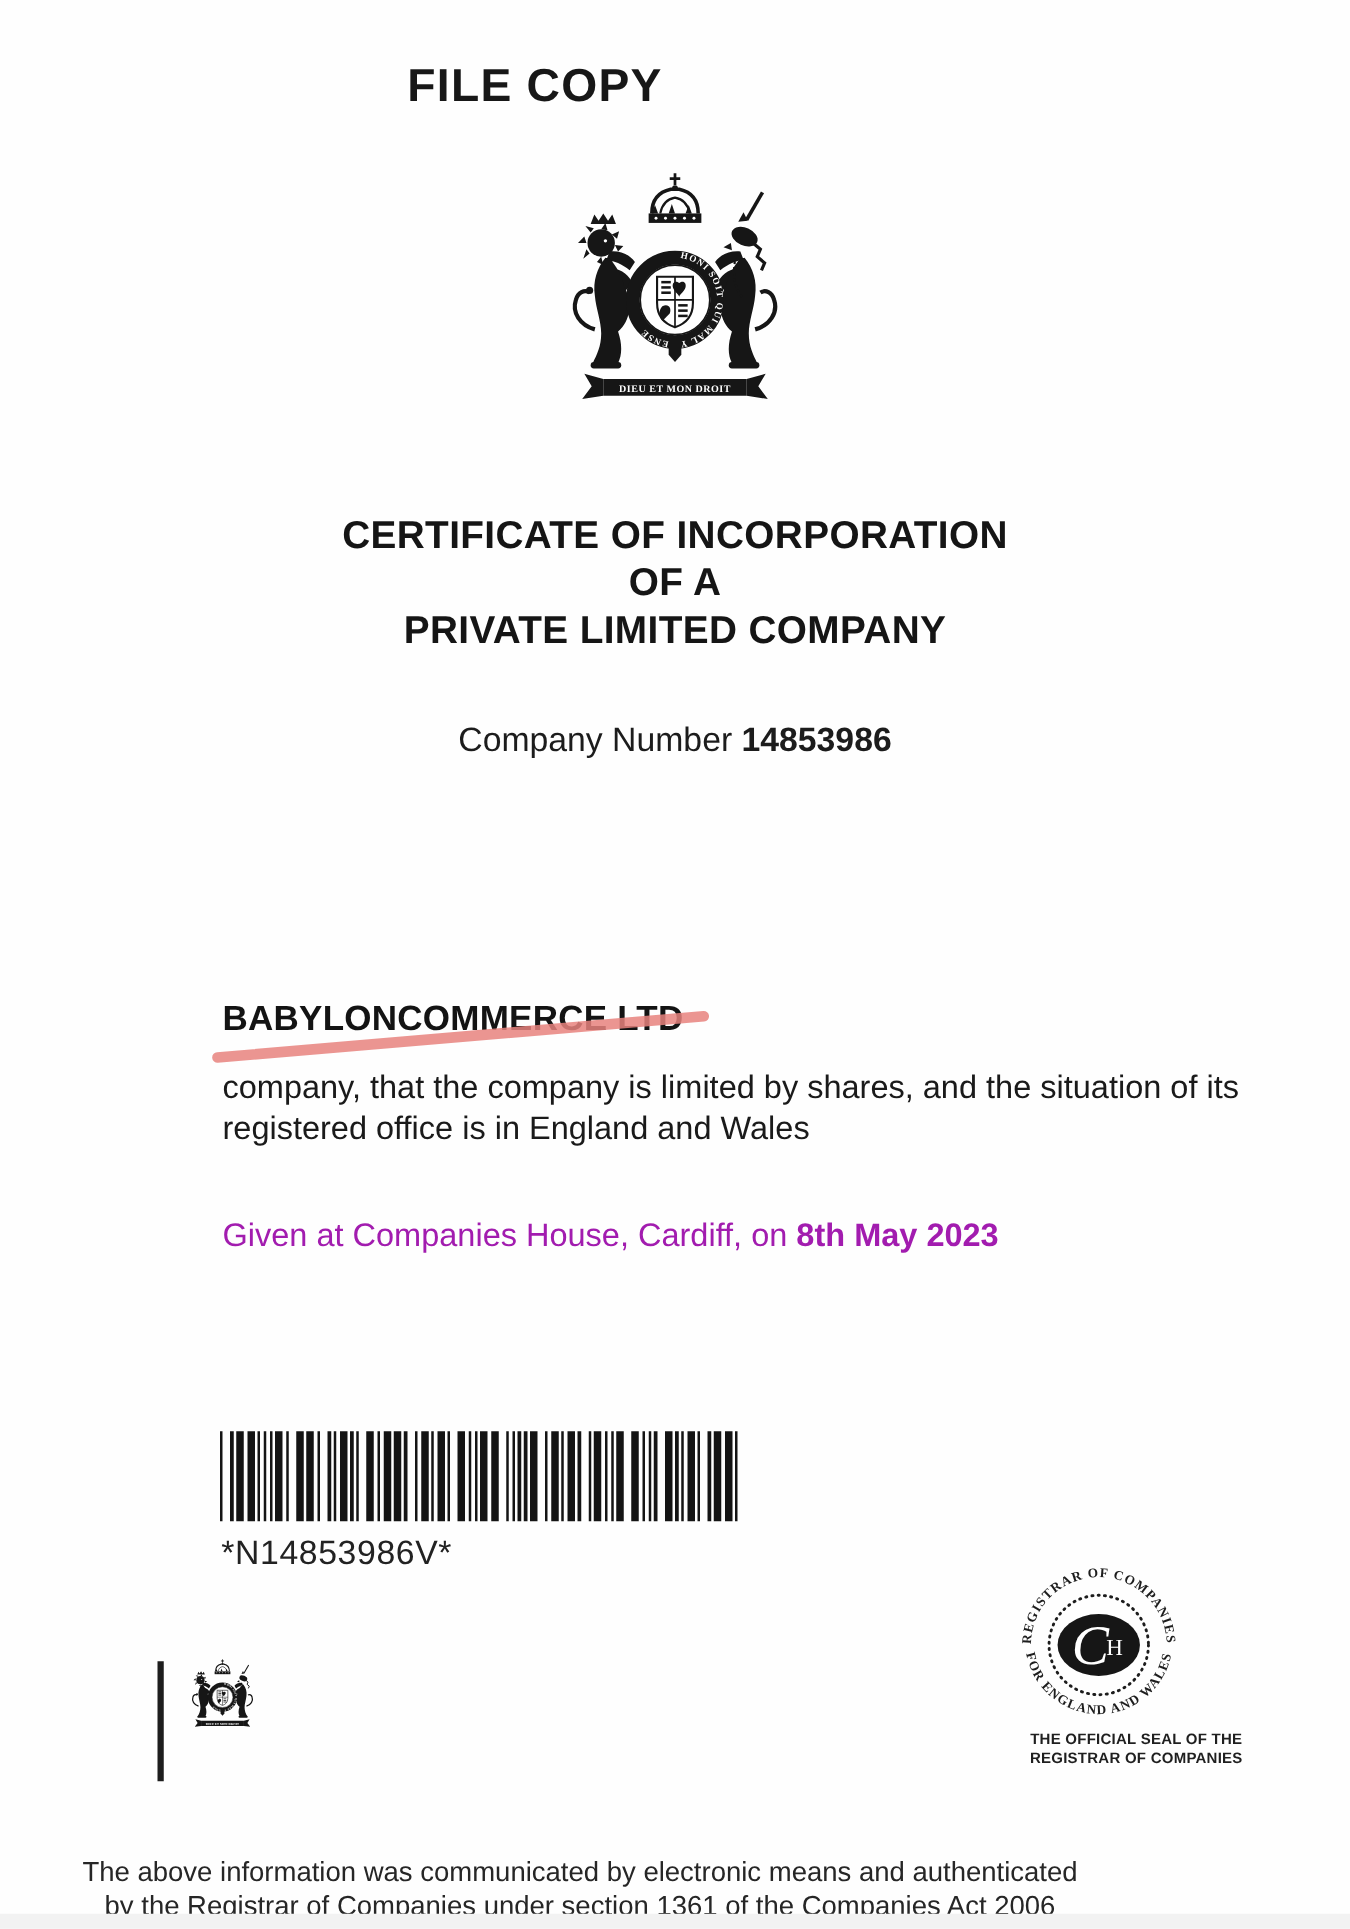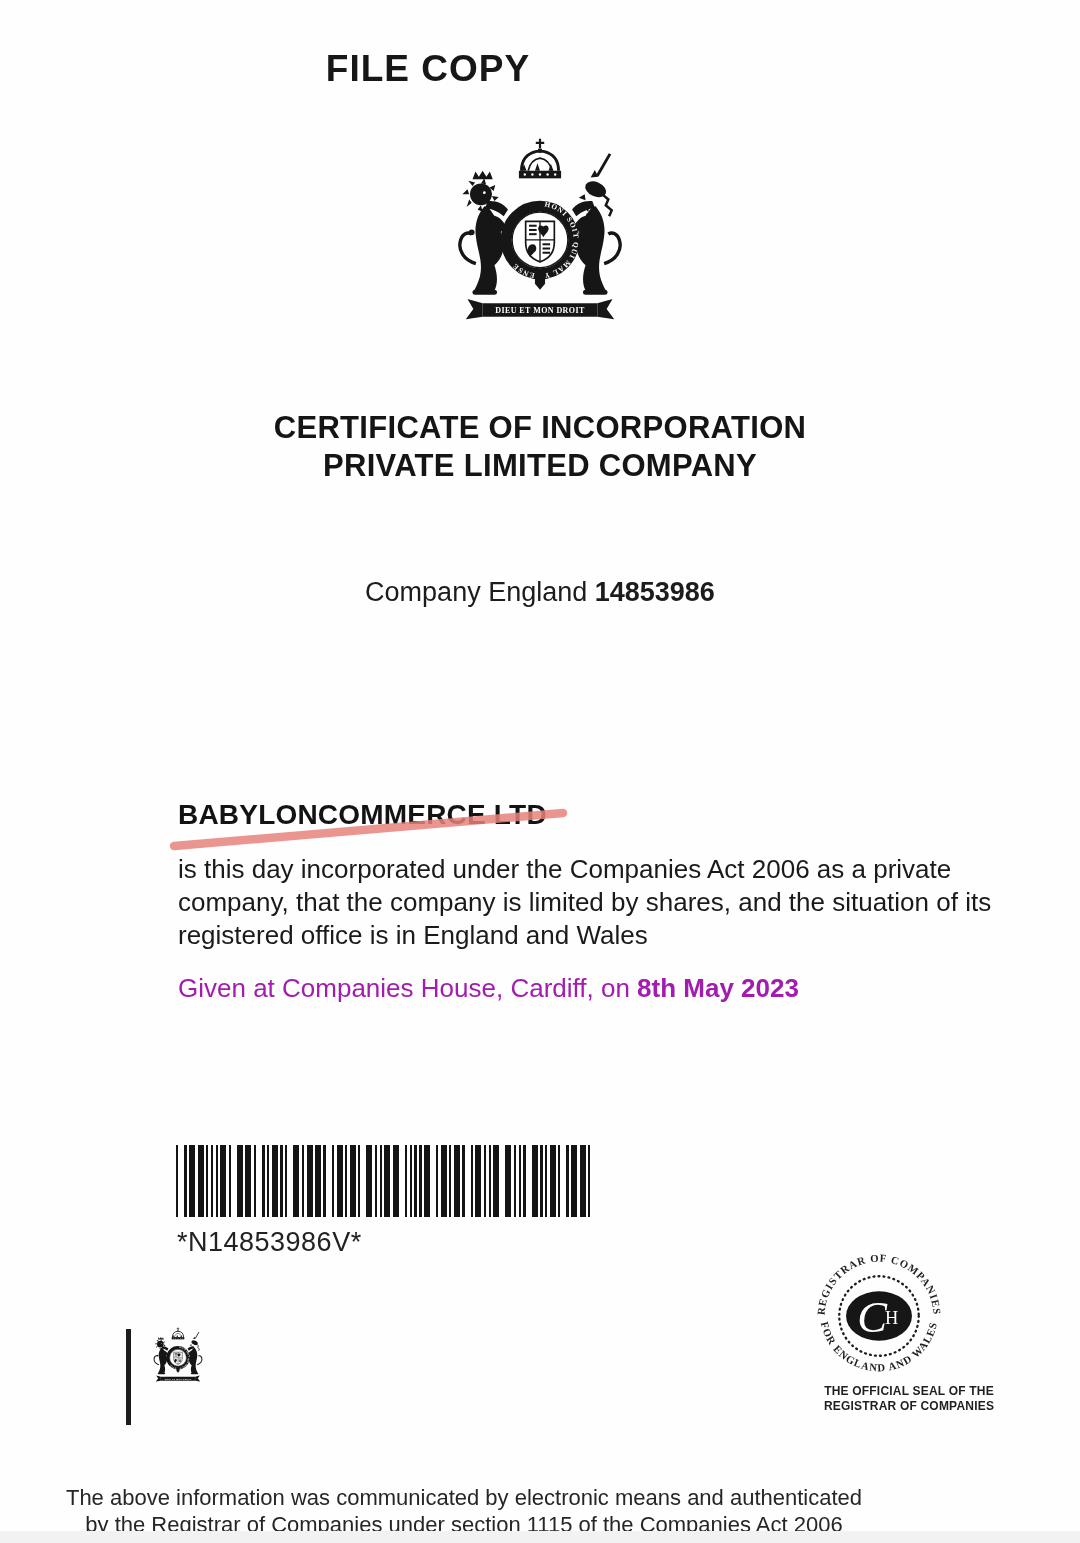--- a/index.html
+++ b/index.html
@@ -114,36 +114,36 @@
 <div class="page">
 
   <div class="abs stamp">FILE COPY</div>
 
   <svg class="abs arms-large" viewBox="0 0 220 230">
       <use href="#royal-arms"></use>
     </svg>
 
   <div class="abs title-block">
     <div>CERTIFICATE OF INCORPORATION</div>
+    <div>OF A</div>
     <div>PRIVATE LIMITED COMPANY</div>
   </div>
 
   <div class="abs company-number">
-    <span>Company England </span><b>14853986</b>
+    <span>Company Number </span><b>14853986</b>
   </div>
 
 
   <div class="abs company-name">BABYLONCOMMERCE LTD</div>
 
   <svg class="abs underline-svg" viewBox="0 0 420 56">
     <path d="M 14 42 C 120 34 260 20 403 9" fill="none" stroke="#e8837e" stroke-width="8.5" stroke-linecap="round" opacity="0.85"></path>
   </svg>
 
   <div class="abs body-para">
-    <div>is this day incorporated under the Companies Act 2006 as a private</div>
     <div>company, that the company is limited by shares, and the situation of its</div>
     <div>registered office is in England and Wales</div>
   </div>
 
   <div class="abs given-line">
     <span>Given at Companies House, Cardiff, on </span><b>8th May 2023</b>
   </div>
 
   <div class="abs barcode" id="barcode">
       <span style="width:2.4px;background:#141414;"></span>
@@ -289,16 +289,16 @@
     <ellipse cx="80" cy="66" rx="34" ry="25.5" fill="#161616"></ellipse>
     <text x="73" y="82" text-anchor="middle" font-size="46" font-style="italic" fill="#fff">C</text>
     <text x="93" y="74" text-anchor="middle" font-size="19" fill="#fff">H</text>
   </svg>
   <div class="abs seal-caption">
     <div>THE OFFICIAL SEAL OF THE</div>
     <div>REGISTRAR OF COMPANIES</div>
   </div>
 
   <div class="abs footer-line footer-1">The above information was communicated by electronic means and authenticated</div>
-  <div class="abs footer-line footer-2">by the Registrar of Companies under section 1115 of the Companies Act 2006</div>
+  <div class="abs footer-line footer-2">by the Registrar of Companies under section 1361 of the Companies Act 2006</div>
 
   <div class="abs bottom-strip"></div>
 </div>
 
 </body></html>

